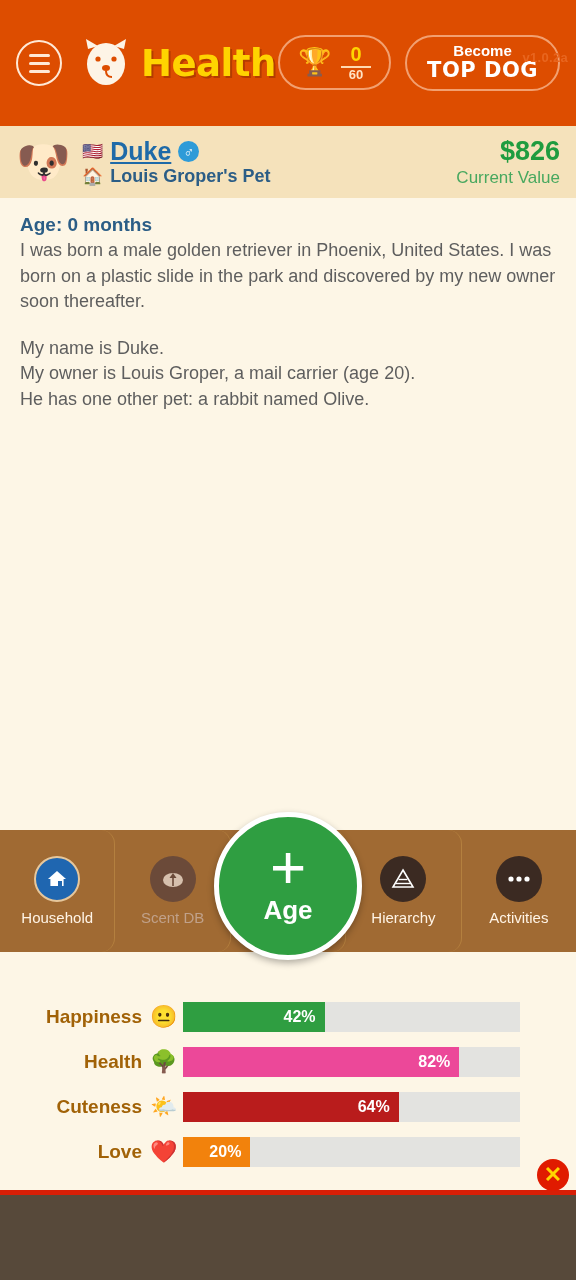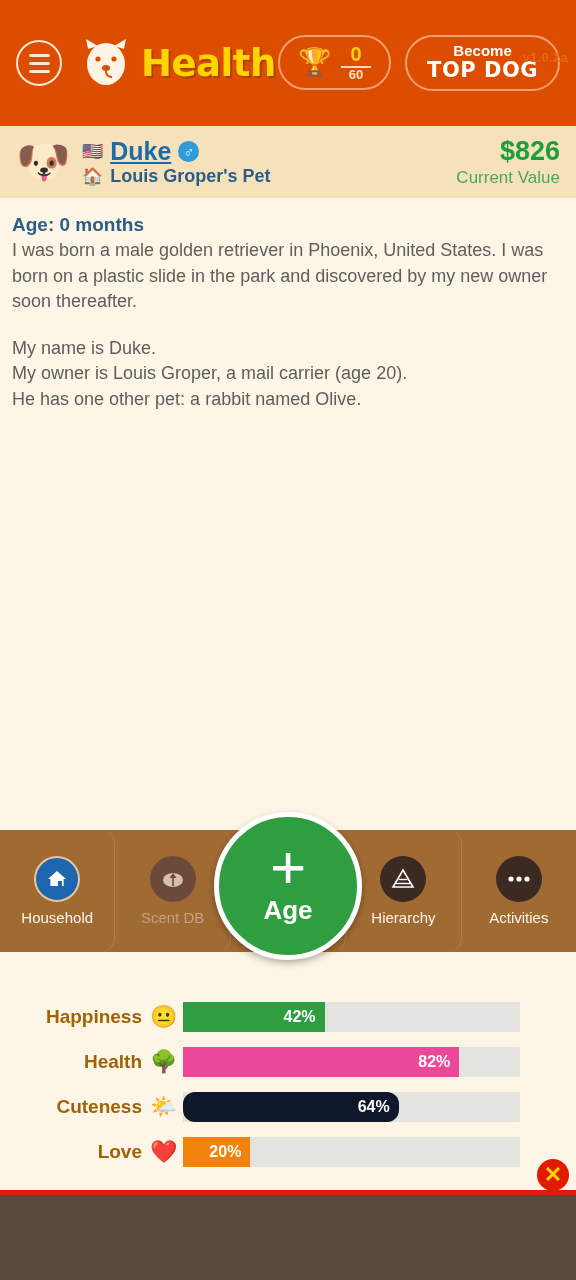--- a/index.html
+++ b/index.html
@@ -78,21 +78,21 @@
     width:21px; height:21px; border-radius:50%; background:#2e9bd8;
     color:#fff; font-size:14px; display:flex; align-items:center;
     justify-content:center; line-height:1;
   }
   .char-owner { font-size:18px; font-weight:bold; color:#2b5d86; }
   .money-box { margin-left:auto; text-align:right; }
   .money { font-size:27px; font-weight:bold; color:#1f9c3f; line-height:1.15; }
   .money-label { font-size:17px; color:#48a85f; }
 
   
-  .content { padding:16px 12px 0; }
+  .content { padding:16px 20px 0; }
   .age-head { font-size:19px; font-weight:bold; color:#2b5d86; margin-bottom:2px; }
   .story p { font-size:18px; color:#5e5e5e; line-height:1.42; }
   .story .gap { height:21px; }
 
   
   .navbar {
     position:absolute; left:0; top:830px; width:576px; height:122px;
     background:#a06a33; display:flex;
   }
   .nav-item {
@@ -293,21 +293,21 @@
         <div class="stat-fill" id="fill1" style="width: 82%; background: #ec4899;">
           <span class="stat-pct">82%</span>
         </div>
       </div>
     </div>
     <div style="height:8px"></div>
     <div class="stat-row">
       <div class="stat-label">Cuteness</div>
       <div class="stat-emoji">🌤️</div>
       <div class="stat-track">
-        <div class="stat-fill" id="fill2" style="width: 64%; background: #0f172a; border-radius: 12px;">
+        <div class="stat-fill" id="fill2" style="width: 64%; background: #b91c1c;">
           <span class="stat-pct">64%</span>
         </div>
       </div>
     </div>
     <div style="height:8px"></div>
     <div class="stat-row">
       <div class="stat-label">Love</div>
       <div class="stat-emoji">❤️</div>
       <div class="stat-track">
         <div class="stat-fill" id="fill3" style="width: 20%; background: rgb(242, 130, 12);">

